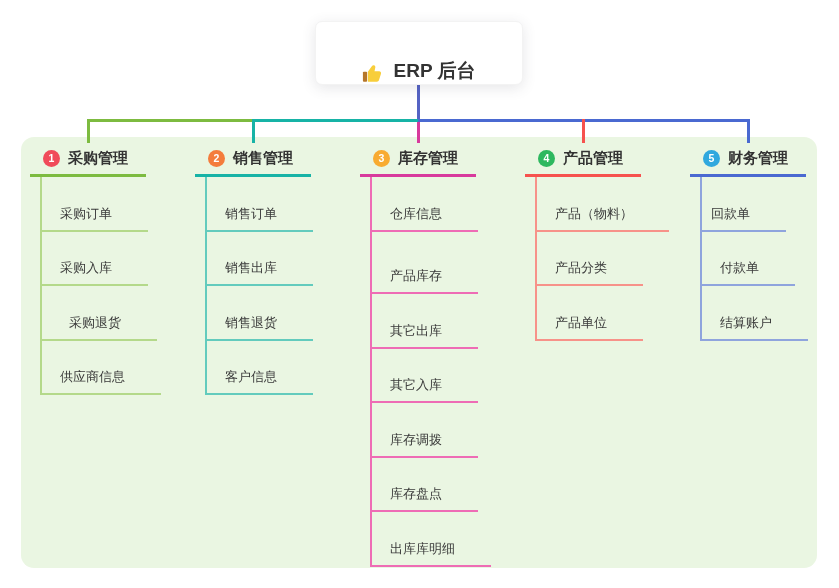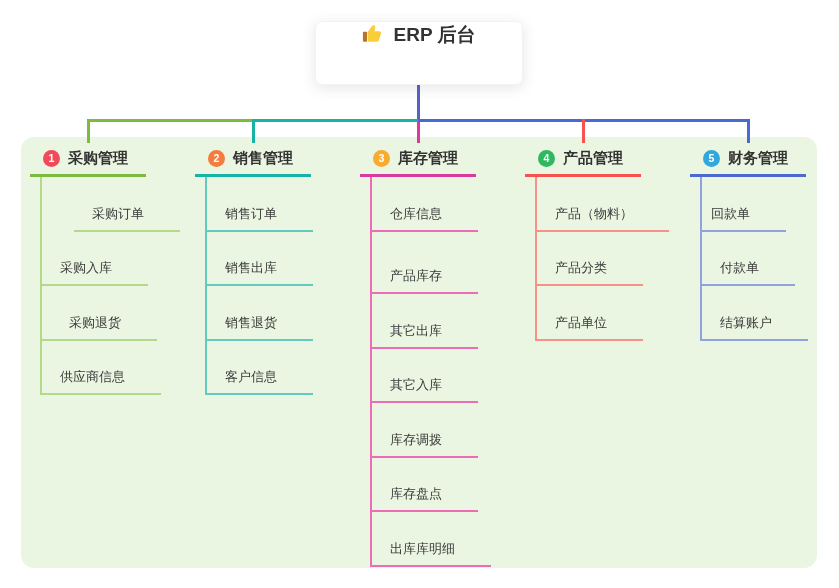--- a/index.html
+++ b/index.html
@@ -8,21 +8,21 @@
     font-family:"Liberation Sans","DejaVu Sans",sans-serif;
   }
   .panel{
     position:absolute;left:21px;top:137px;width:796px;height:431px;
     border-radius:13px;
   }
   .root-card{
     position:absolute;left:315px;top:21px;width:206px;height:62px;
     background:#ffffff;border-radius:7px;border:1px solid #f3f3f3;
     box-shadow:0 3px 14px rgba(60,60,80,.13);
-    display:flex;align-items:flex-start;justify-content:center;gap:9px;
+    display:flex;align-items:flex-end;justify-content:center;gap:9px;
     font-size:19px;font-weight:600;color:#333;z-index:3;white-space:nowrap;
   }
   .thumb-icon{width:22px;height:22px;flex:0 0 22px;}
   .vline{position:absolute;width:3px;z-index:1;}
   .hline{position:absolute;height:3px;z-index:1;}
   .branch{position:absolute;top:143px;width:116px;z-index:2;}
   .branch-header{
     box-sizing:border-box;height:34px;display:flex;align-items:center;
     padding-left:13px;gap:8px;border-bottom:3px solid;
   }
@@ -67,21 +67,21 @@
       <div class="vline" style="left: 746.5px; top: 119px; height: 24px; background: rgb(74, 105, 209);"></div>
     </div>
 
   <div id="branches">
       <div class="branch" style="left: 30px;">
         <div class="branch-header" style="border-bottom-color: rgb(125, 187, 64);">
           <div class="badge" style="background: rgb(240, 75, 90);">1</div>
           <span class="branch-title">采购管理</span>
         </div>
         <div class="children" style="border-left-color: rgb(180, 217, 138);">
-          <div class="child" style="border-bottom-color: rgb(180, 217, 138); margin-left: 32px;">
+          <div class="child" style="border-bottom-color: rgb(180, 217, 138);">
             <span class="child-label">采购订单</span>
           </div>
           <div class="child" style="border-bottom-color: rgb(180, 217, 138);">
             <span class="child-label">采购入库</span>
           </div>
           <div class="child" style="border-bottom-color: rgb(180, 217, 138); padding-left: 27px;">
             <span class="child-label">采购退货</span>
           </div>
           <div class="child" style="border-bottom-color: rgb(180, 217, 138);">
             <span class="child-label">供应商信息</span>

